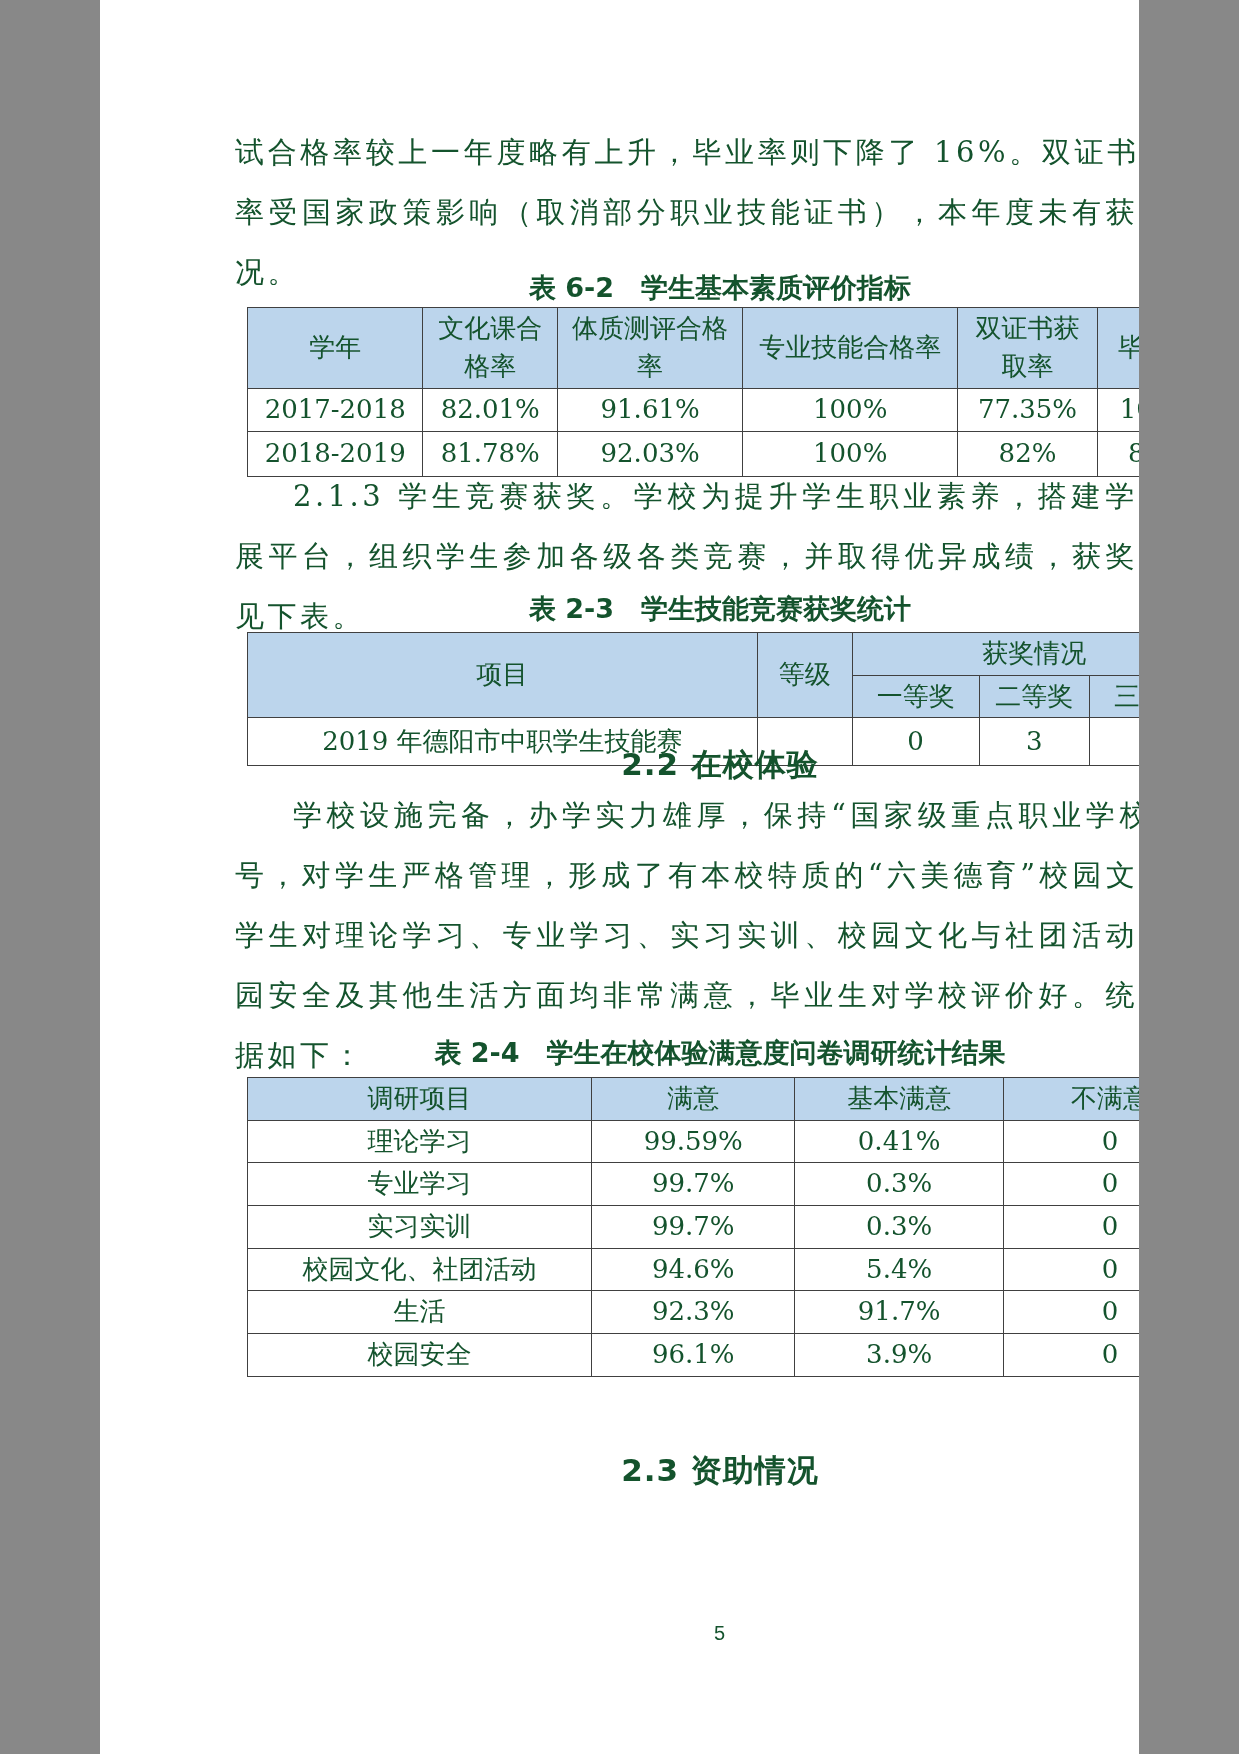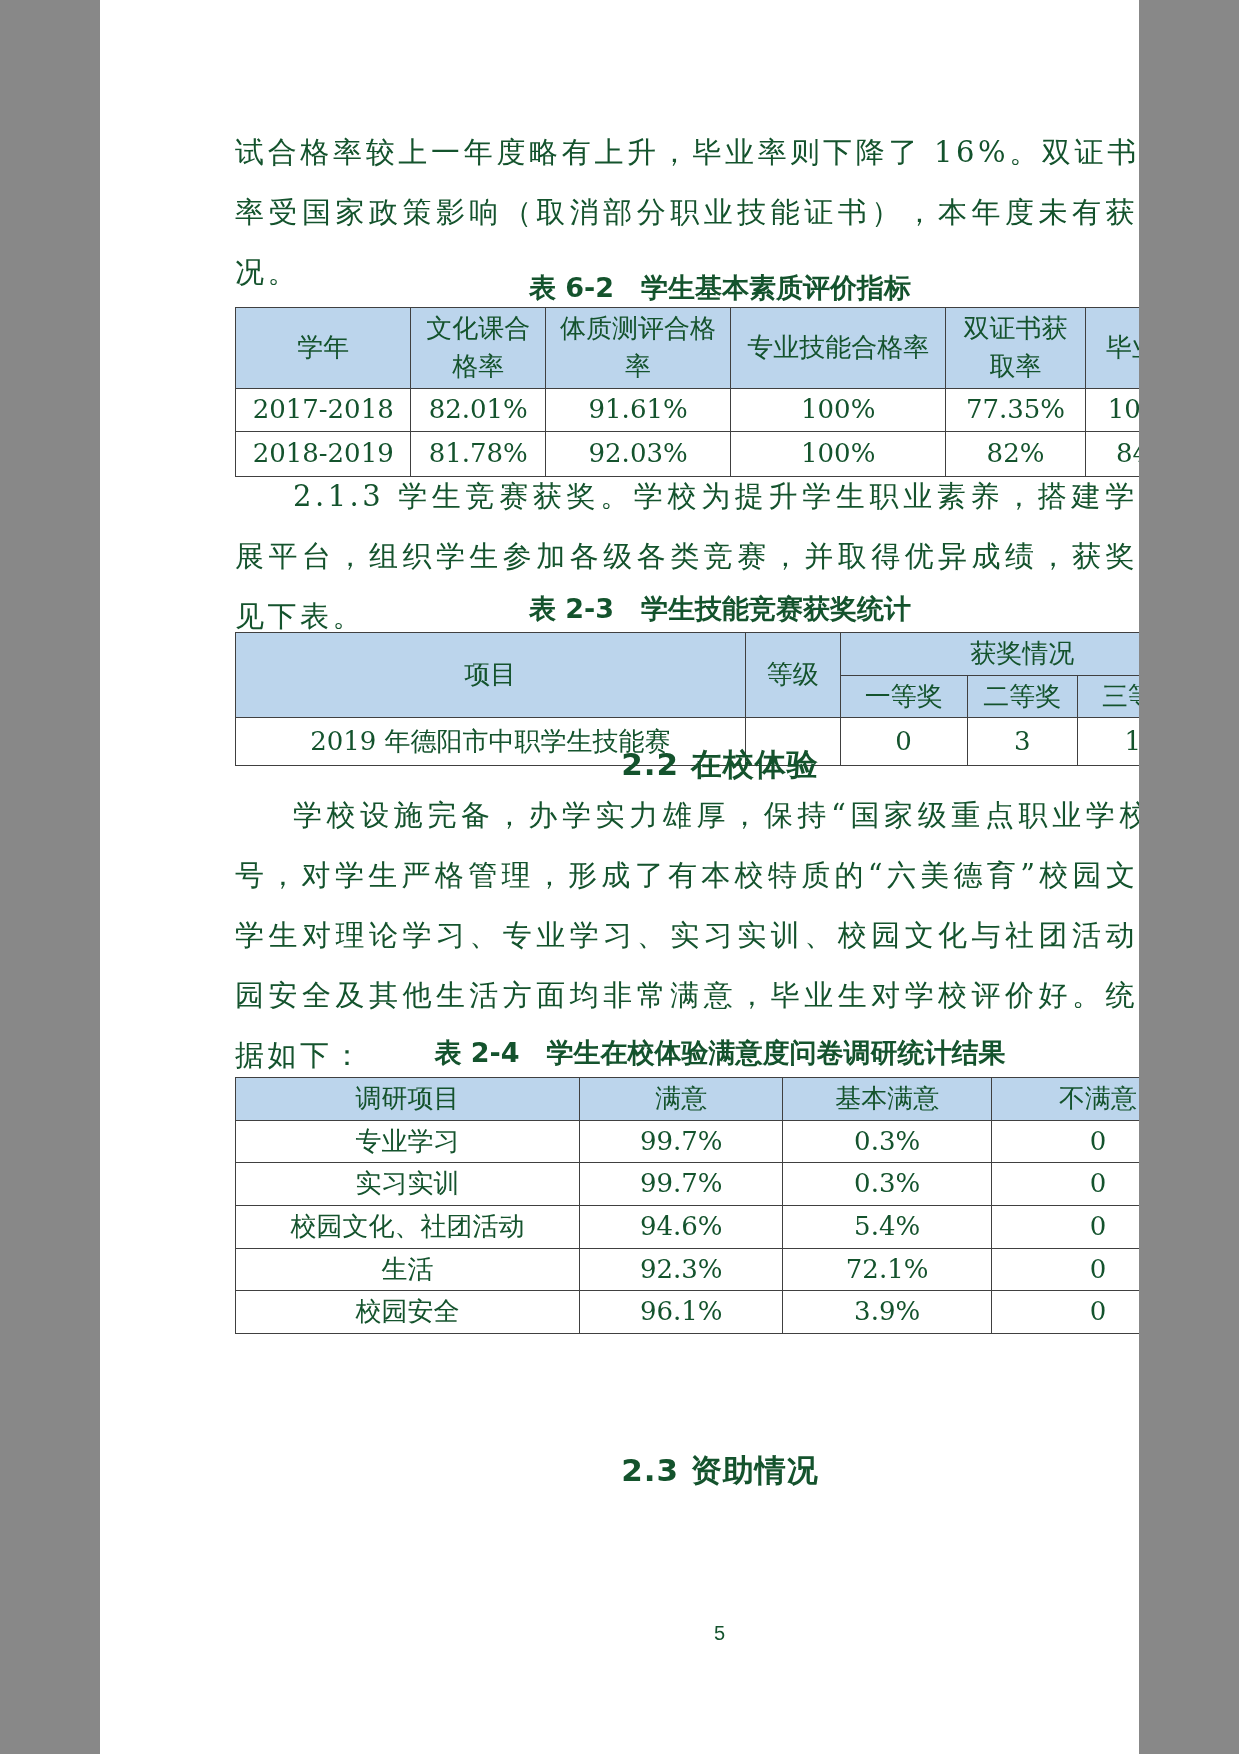--- a/index.html
+++ b/index.html
@@ -43,21 +43,21 @@
     font-size: 31px;
     line-height: 36px;
     margin: 0;
     letter-spacing: 1px;
     text-align: center;
   }
   table.doc-table {
     border-collapse: collapse;
     table-layout: fixed;
     width: 970px;
-    left: 135px;
+    left: 147px;
   }
   table.doc-table th, table.doc-table td {
     border: 1.5px solid #404040;
     font-weight: normal;
     text-align: center;
     vertical-align: middle;
     font-size: 26px;
     line-height: 1.45;
     padding: 2px 6px;
     overflow: hidden;
@@ -171,41 +171,47 @@
     <thead>
       <tr style="height:40px;">
         <th>调研项目</th>
         <th>满意</th>
         <th>基本满意</th>
         <th>不满意</th>
       </tr>
     </thead>
     <tbody>
       <tr style="height:41px;">
+        <td>理论学习</td>
+        <td>99.59%</td>
+        <td>0.41%</td>
+        <td>0</td>
+      </tr>
+      <tr style="height:41px;">
         <td>专业学习</td>
         <td>99.7%</td>
         <td>0.3%</td>
         <td>0</td>
       </tr>
       <tr style="height:41px;">
         <td>实习实训</td>
         <td>99.7%</td>
         <td>0.3%</td>
         <td>0</td>
       </tr>
       <tr style="height:41px;">
         <td>校园文化、社团活动</td>
         <td>94.6%</td>
         <td>5.4%</td>
         <td>0</td>
       </tr>
       <tr style="height:41px;">
         <td>生活</td>
         <td>92.3%</td>
-        <td>72.1%</td>
+        <td>91.7%</td>
         <td>0</td>
       </tr>
       <tr style="height:41px;">
         <td>校园安全</td>
         <td>96.1%</td>
         <td>3.9%</td>
         <td>0</td>
       </tr>
     </tbody>
   </table>

